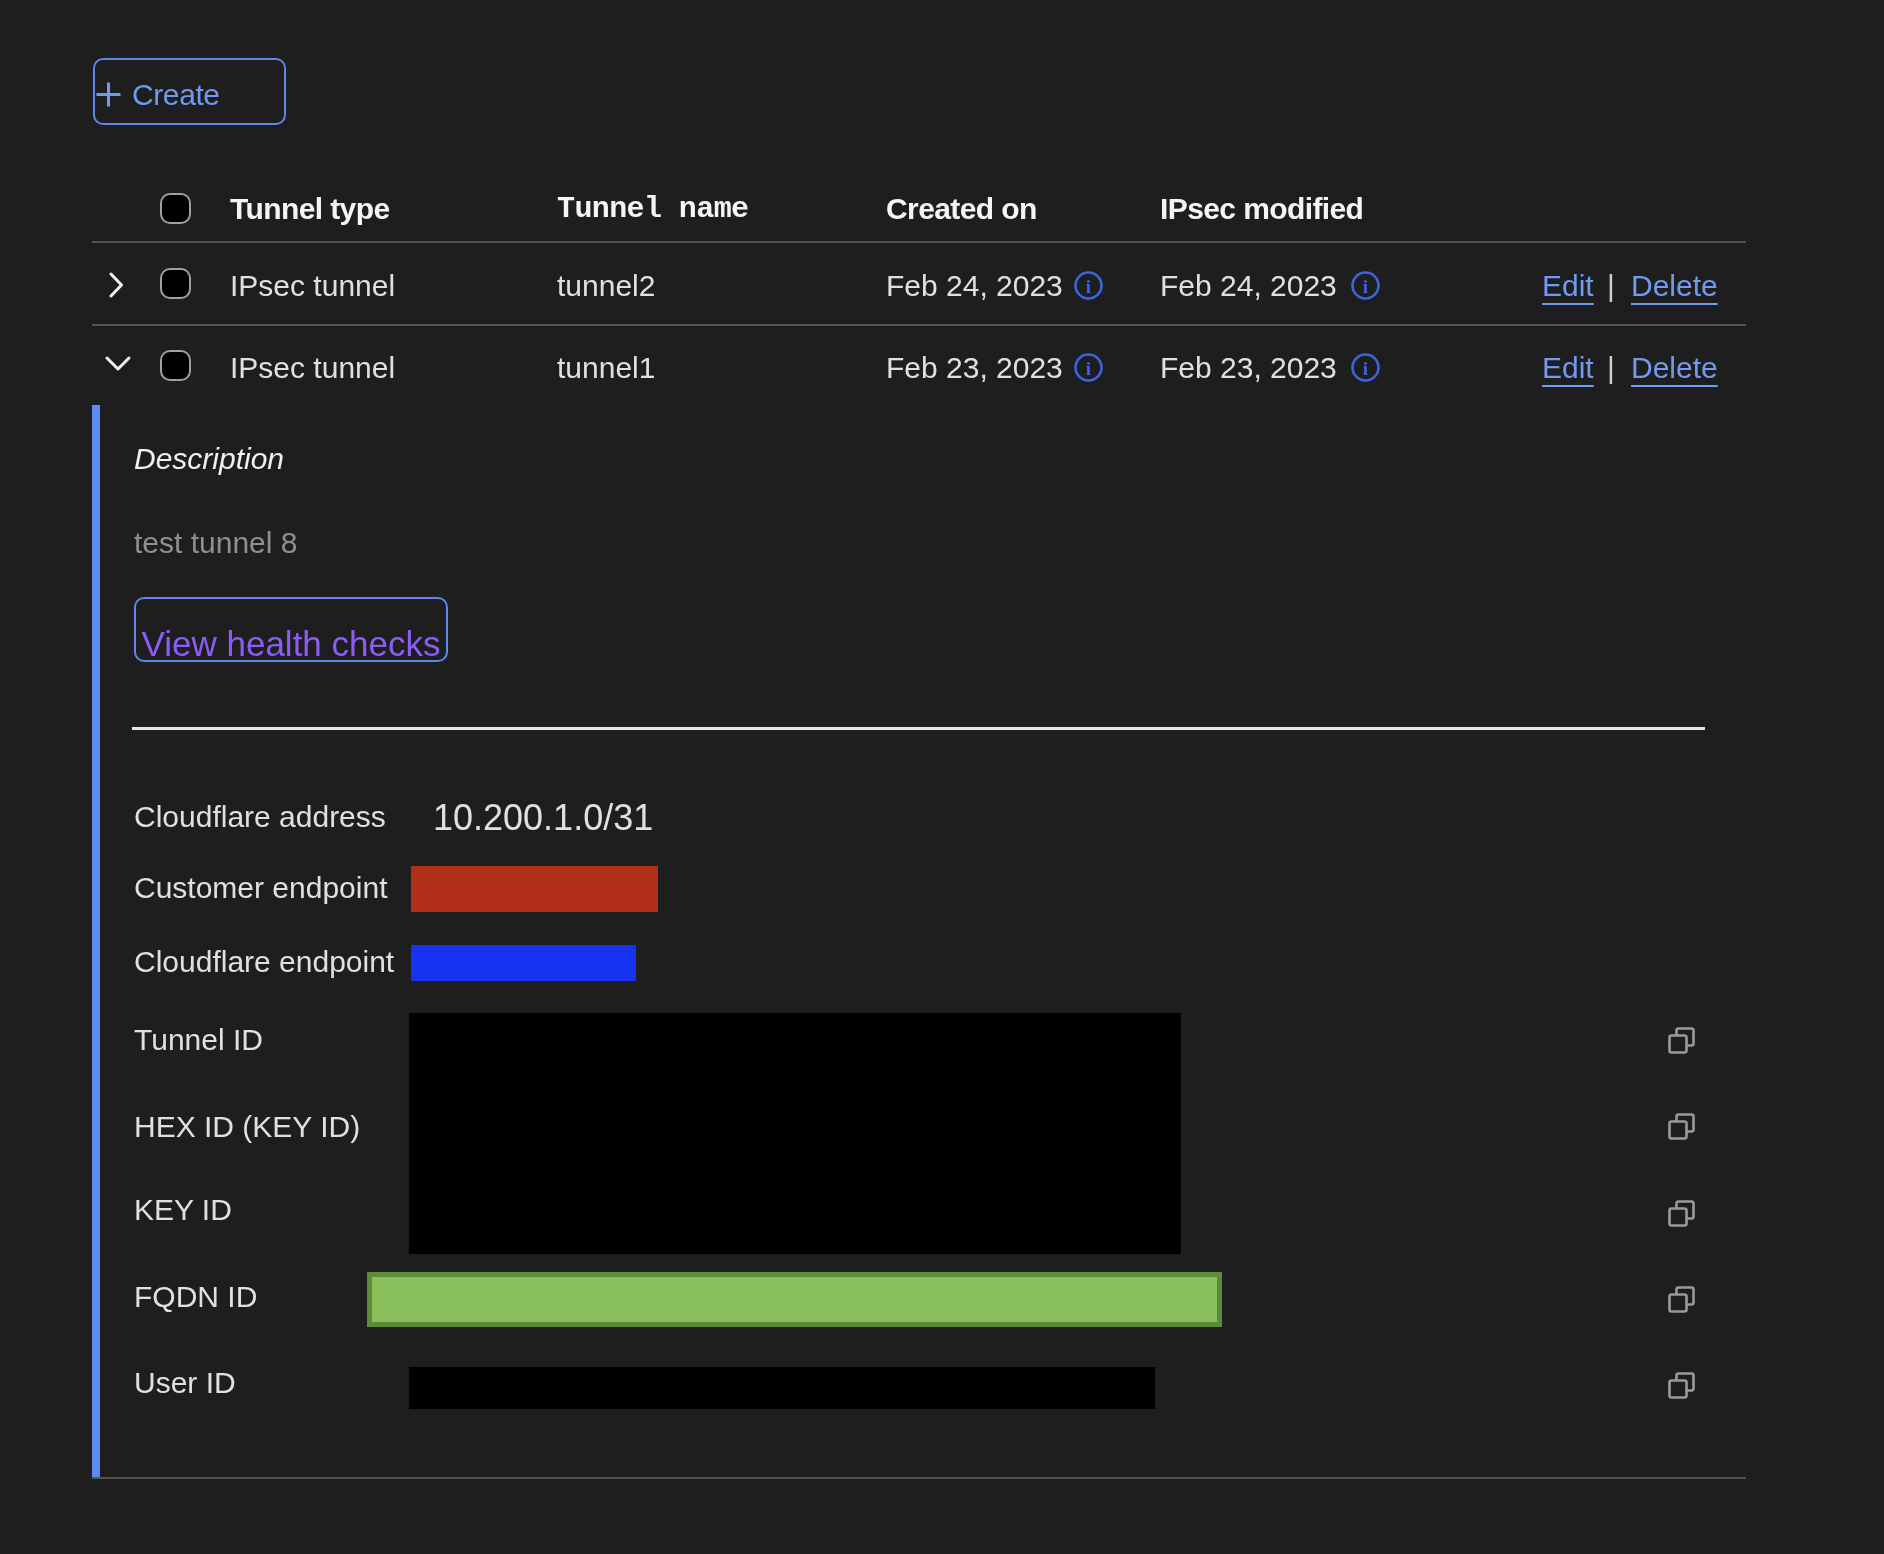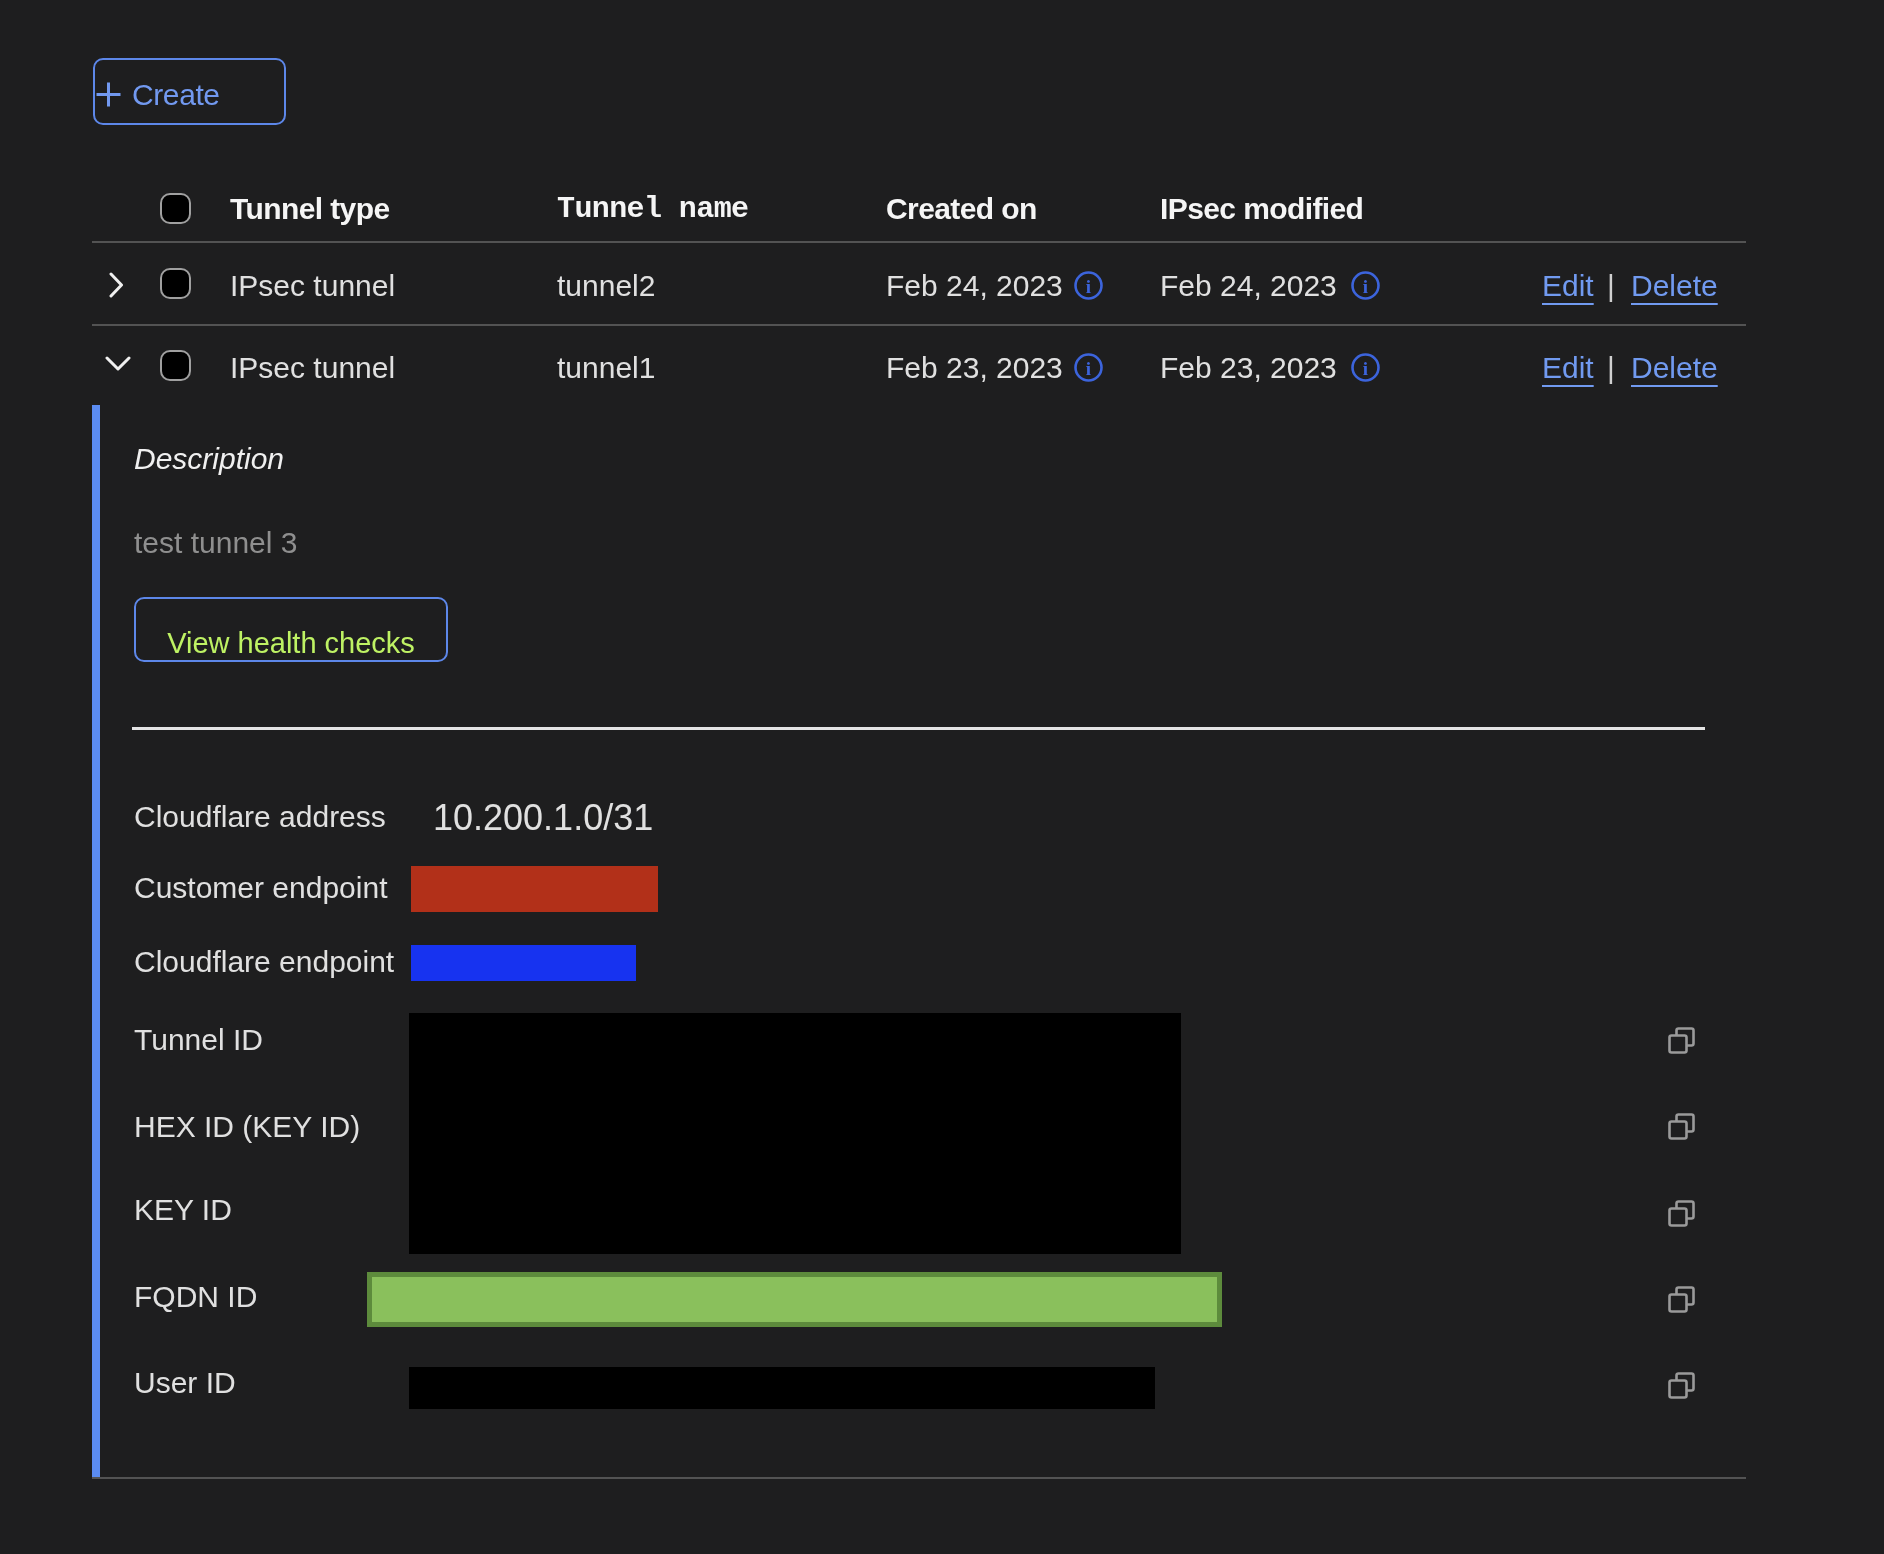--- a/index.html
+++ b/index.html
@@ -66,24 +66,24 @@
   <text x="14.5" y="21.5" font-family="Liberation Serif, serif" font-size="19" font-weight="bold" fill="#3c64dc" text-anchor="middle">i</text>
 </svg>
 <div class="lbl link" style="left:1542px; top:353px;">Edit</div>
 <div class="lbl" style="left:1607px; top:353px; color:#cfcfcf;">|</div>
 <div class="lbl link" style="left:1631px; top:353px;">Delete</div>
 
 <div class="abs" style="left:92px; top:405px; width:8px; height:1072px; background:#5b8cf2;"></div>
 <div class="sep" style="top:1477px;"></div>
 
 <div class="lbl" style="left:134px; top:444px; color:#f0f0f0;font-style:italic;">Description</div>
-<div class="lbl" style="left:134px; top:528px; color:#8f8f8f;">test tunnel 3</div>
+<div class="lbl" style="left:134px; top:528px; color:#8f8f8f;">test tunnel 8</div>
 
 <div class="abs" style="left:134px; top:597px; width:314px; height:65px; border:2px solid #5d87e9; border-radius:10px; display:flex; align-items:center; justify-content:center; padding-top:8px;">
-  <span style="color:#bef264; font-size:29px; line-height:31px; white-space:nowrap;margin-top:20px;">View health checks</span>
+  <span style="color:#8b5cf6; font-size:35px; line-height:31px; white-space:nowrap;margin-top:20px;">View health checks</span>
 </div>
 
 <div class="abs" style="left:132px; top:727px; width:1573px; height:3px; background:#e4e4e4;"></div>
 
 <div class="lbl" style="left:134px; top:802px;">Cloudflare address</div>
 <div class="lbl" style="left:433px; top:803px; font-size:36px;">10.200.1.0/31</div>
 
 <div class="lbl" style="left:134px; top:873px;">Customer endpoint</div>
 <div class="abs" style="left:411px; top:866px; width:247px; height:46px; background:#b23019;"></div>
 

